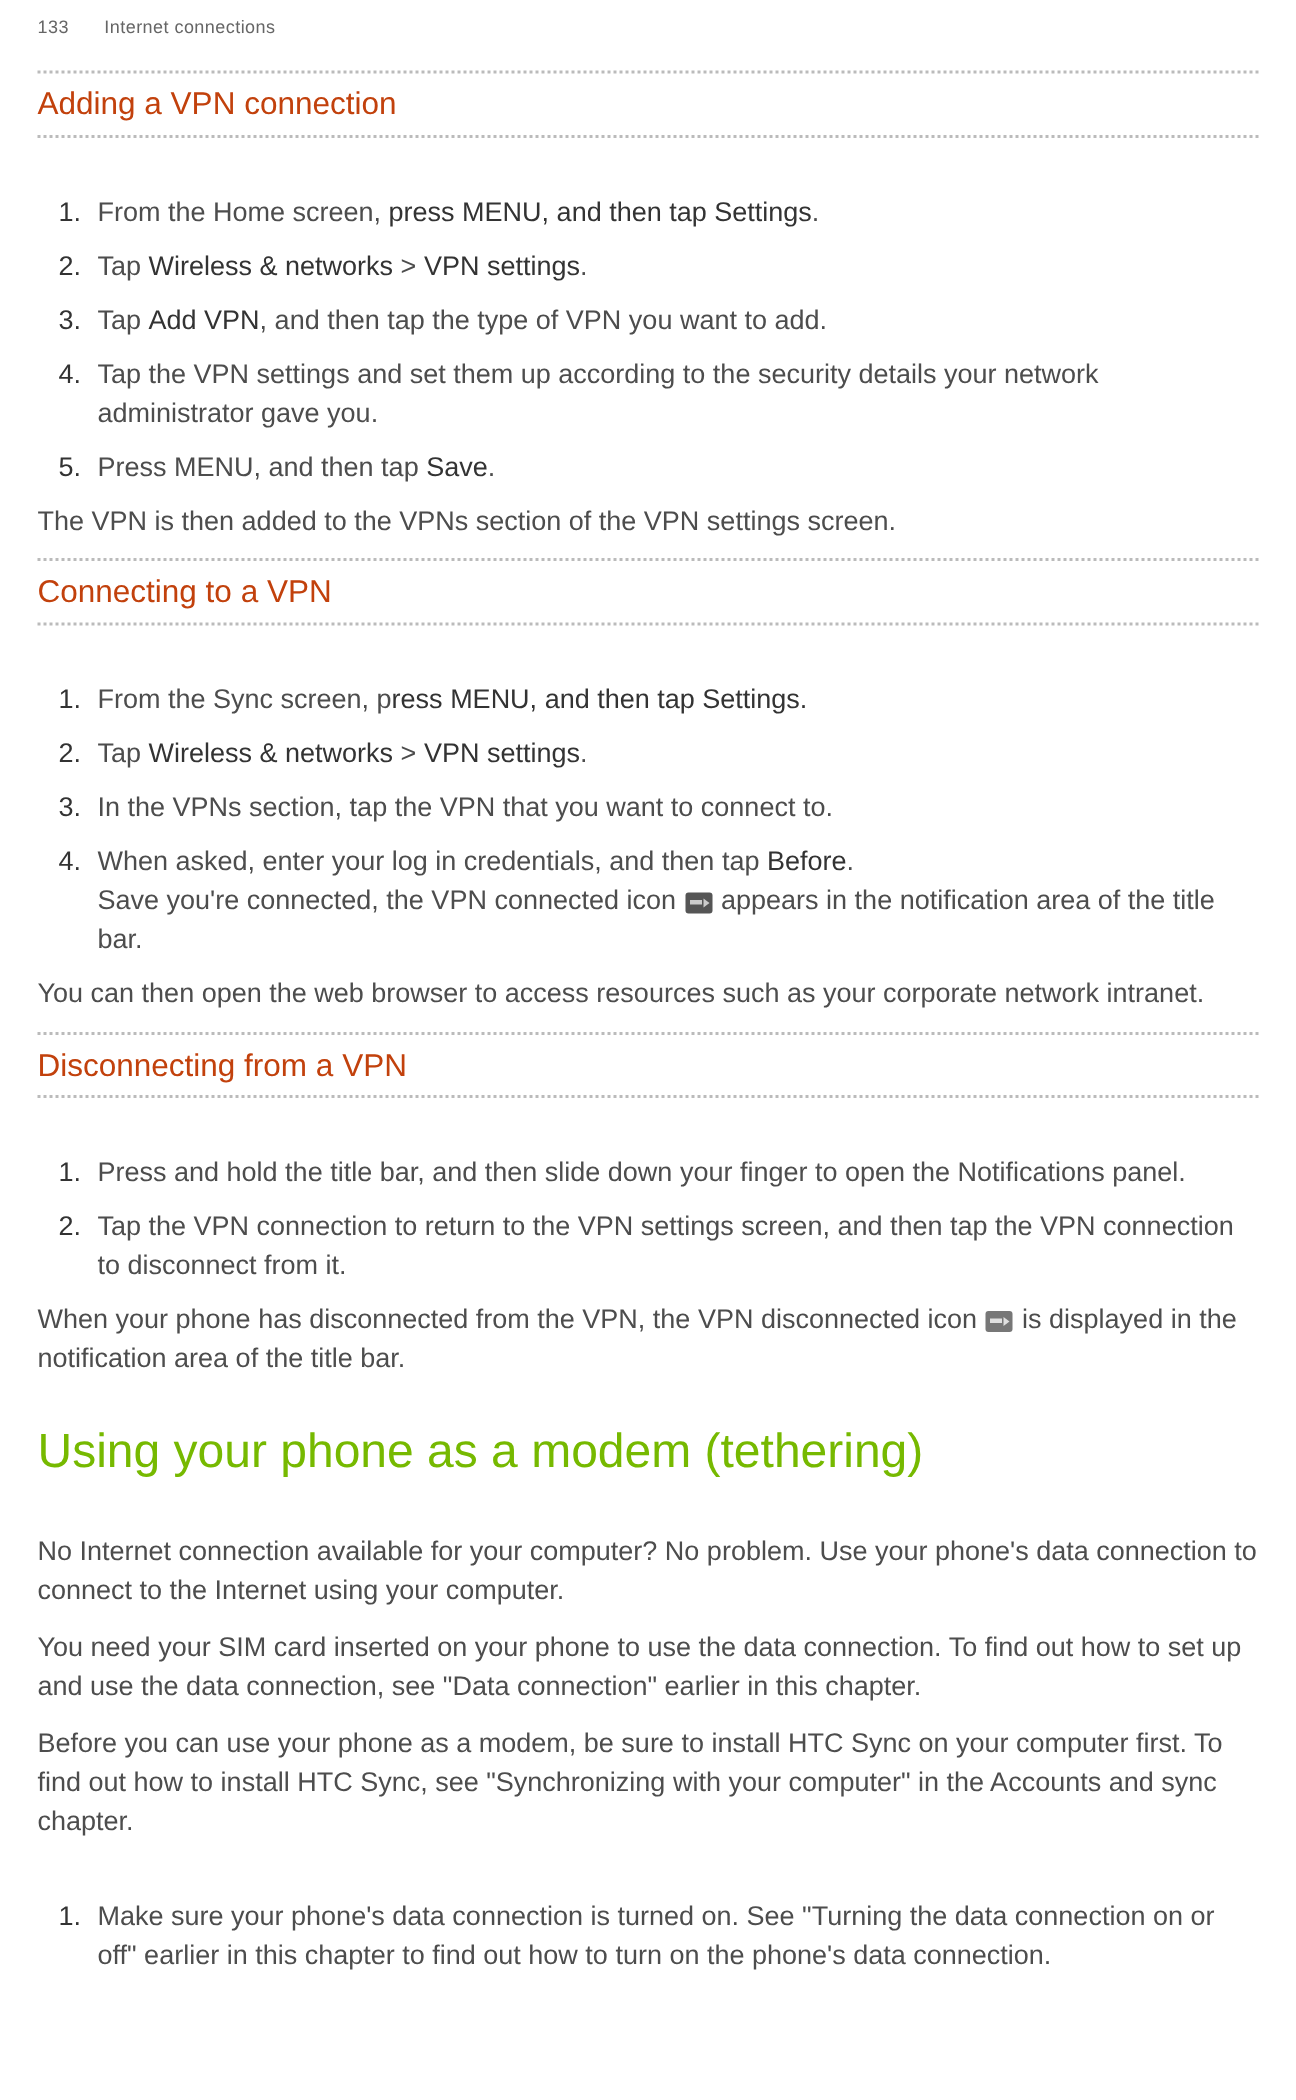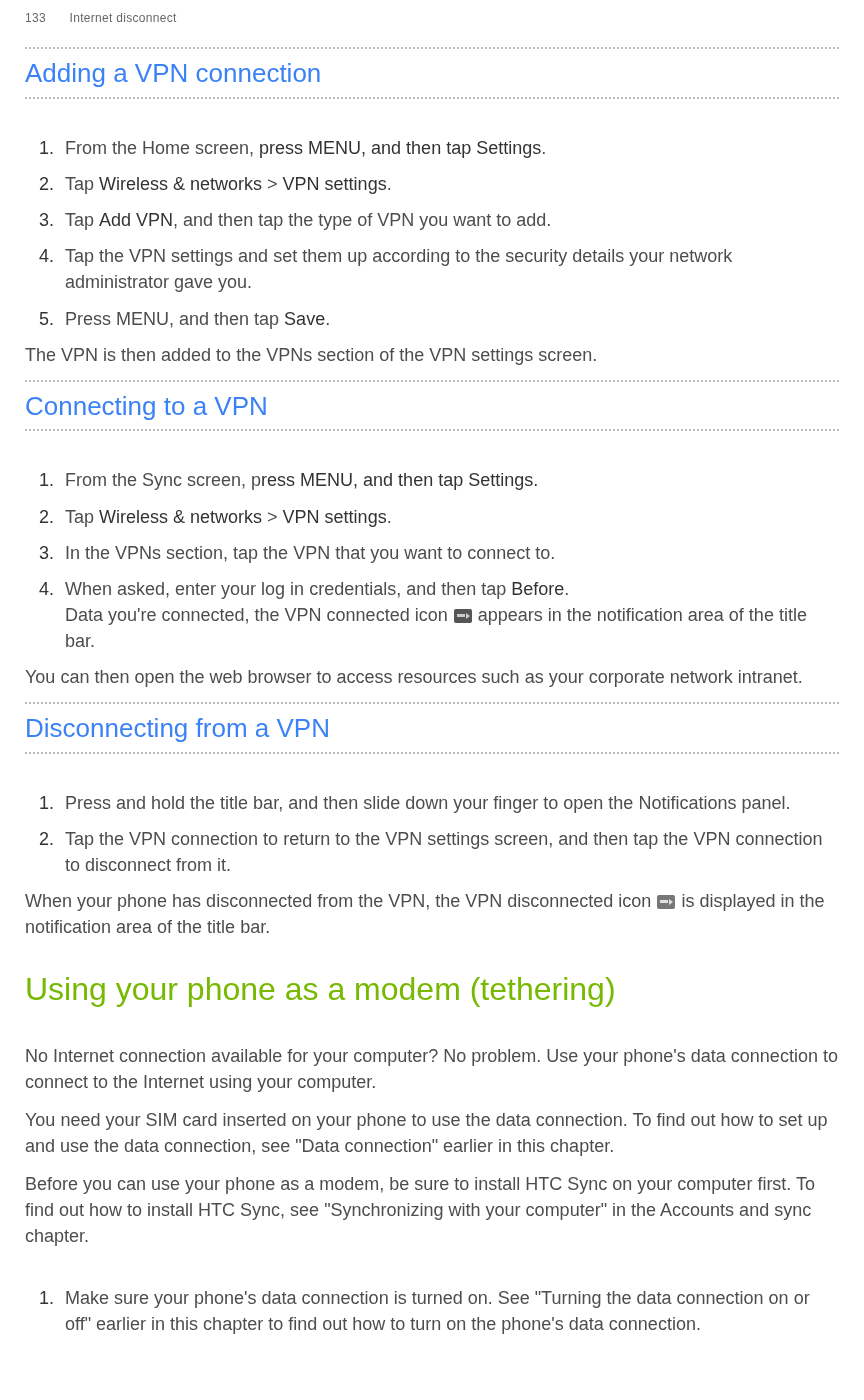--- a/index.html
+++ b/index.html
@@ -13,22 +13,22 @@
     font-size: 18px;
   }
   .header {
     font-size: 12px;
     color: #666;
     margin-bottom: 20px;
     letter-spacing: 0.3px;
   }
   .header-page { margin-right: 20px; text-align: center; }
   .section-heading {
-    color: #3b82f6;
-    font-size: 26px;
+    color: #c2410c;
+    font-size: 21px;
     font-weight: 400;
     border-top: 2px dotted #bbb;
     border-bottom: 2px dotted #bbb;
     padding: 6px 0 4px 0;
     margin-top: 8px;
     margin-bottom: 12px;
   }
   .major-heading {
     color: #76b900;
     font-size: 32px;
@@ -89,21 +89,21 @@
   }
   .vpn-icon.grey { background: #777; }
   .vpn-icon.grey::before,
   .vpn-icon.grey::after { filter: brightness(1.1); }
 </style>
 </head>
 <body>
 
 <div class="header">
   <span class="header-page">133</span>
-  <span>Internet disconnect</span>
+  <span>Internet connections</span>
 </div>
 
 <h2 class="section-heading">Adding a VPN connection</h2>
 <ol>
   <li>
     <span>From the Home screen, </span><span class="strong">press MENU, and then tap Settings</span><span>.</span>
   </li>
   <li>
     <span>Tap </span><span class="strong">Wireless &amp; networks</span><span> &gt; </span><span class="strong">VPN settings</span><span>.</span>
   </li>
@@ -125,21 +125,21 @@
     <span>From the Sync screen, p</span><span class="strong">ress MENU, and then tap Settings.</span>
   </li>
   <li>
     <span>Tap </span><span class="strong">Wireless &amp; networks</span><span> &gt; </span><span class="strong">VPN settings</span><span>.</span>
   </li>
   <li>
     <span>In the VPNs section, tap the VPN that you want to connect to.</span>
   </li>
   <li>
     <span>When asked, enter your log in credentials, and then tap </span><span class="strong">Before</span><span>.</span><br>
-    <span>Data you're connected, the VPN connected icon </span><span class="vpn-icon"></span><span> appears in the notification area of the title bar.</span>
+    <span>Save you're connected, the VPN connected icon </span><span class="vpn-icon"></span><span> appears in the notification area of the title bar.</span>
   </li>
 </ol>
 <p>You can then open the web browser to access resources such as your corporate network intranet.</p>
 
 <h2 class="section-heading">Disconnecting from a VPN</h2>
 <ol>
   <li>
     <span>Press and hold the title bar, and then slide down your finger to open the Notifications panel.</span>
   </li>
   <li>

